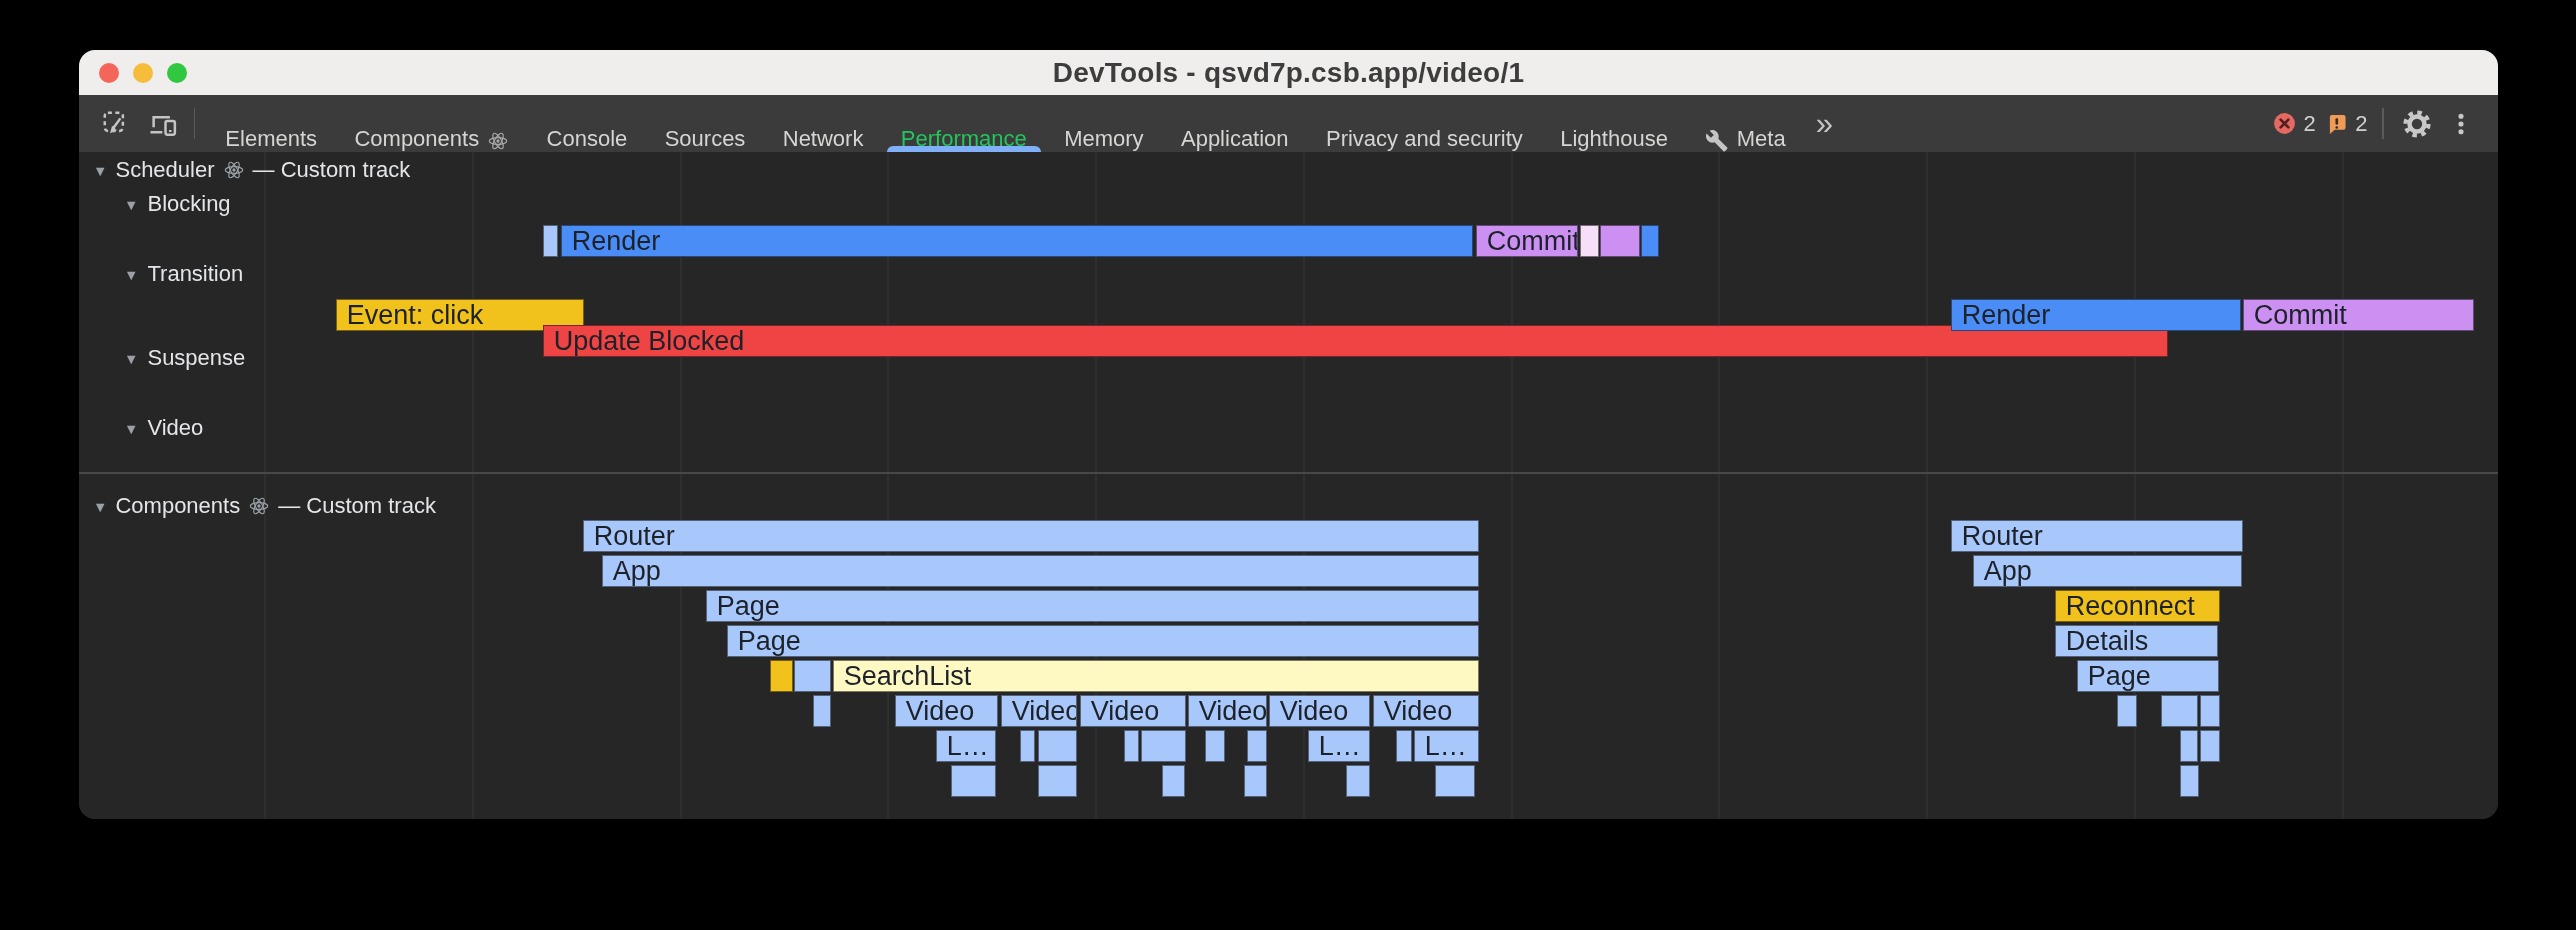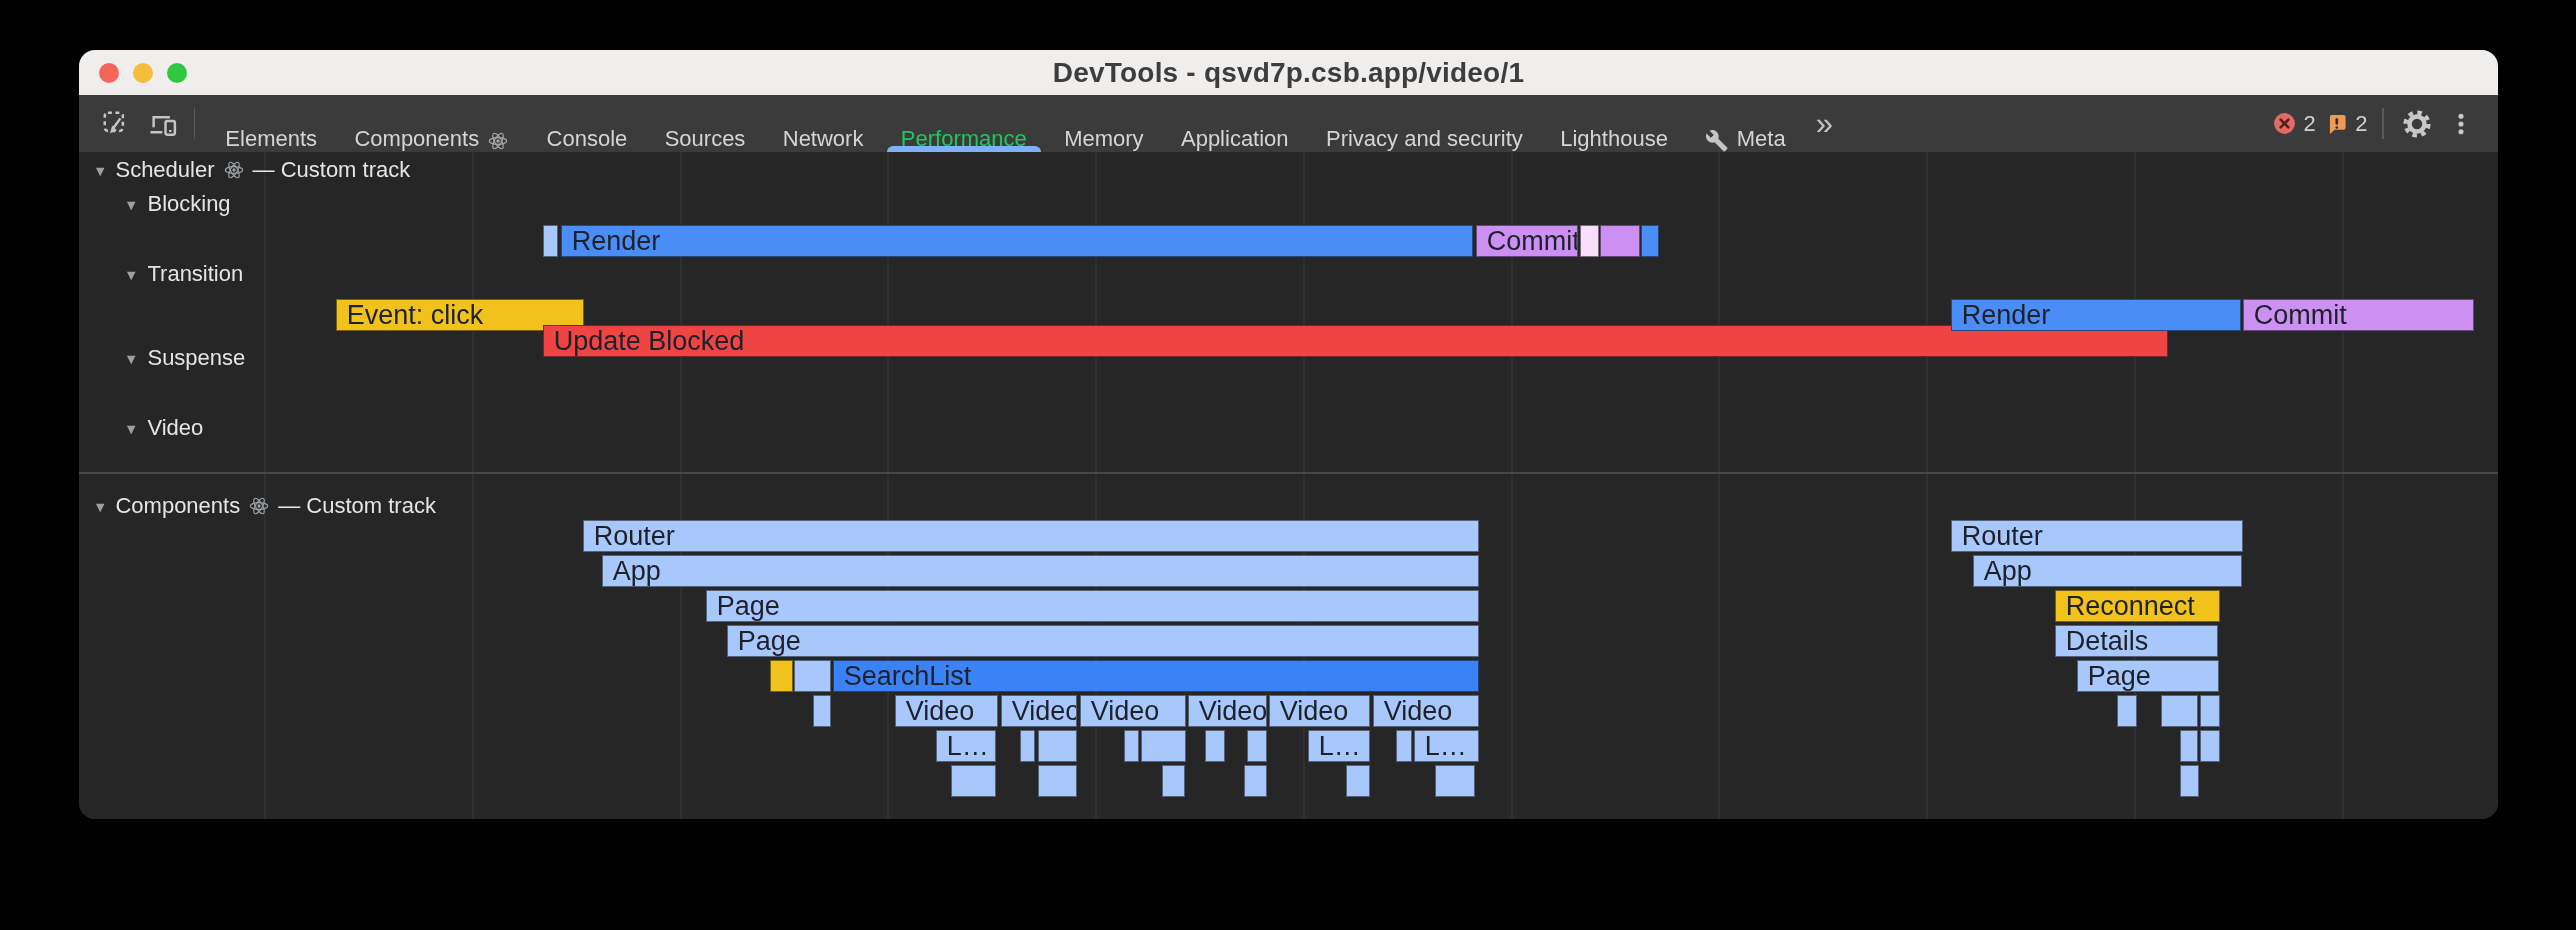--- a/index.html
+++ b/index.html
@@ -222,21 +222,21 @@
         <div class="bar" style="left: 504px; top: 368px; width: 896px; background: rgb(168, 199, 250);">Router</div>
         <div class="bar" style="left: 1872px; top: 368px; width: 292px; background: rgb(168, 199, 250);">Router</div>
         <div class="bar" style="left: 523px; top: 403px; width: 877px; background: rgb(168, 199, 250);">App</div>
         <div class="bar" style="left: 1894px; top: 403px; width: 269px; background: rgb(168, 199, 250);">App</div>
         <div class="bar" style="left: 627px; top: 438px; width: 773px; background: rgb(168, 199, 250);">Page</div>
         <div class="bar" style="left: 1976px; top: 438px; width: 165px; background: rgb(241, 194, 27);">Reconnect</div>
         <div class="bar" style="left: 648px; top: 473px; width: 752px; background: rgb(168, 199, 250);">Page</div>
         <div class="bar" style="left: 1976px; top: 473px; width: 163px; background: rgb(168, 199, 250);">Details</div>
         <div class="bar no-text" style="left: 691px; top: 508px; width: 23px; background: rgb(241, 194, 27);"></div>
         <div class="bar no-text" style="left: 715px; top: 508px; width: 37px; background: rgb(168, 199, 250);"></div>
-        <div class="bar" style="left: 754px; top: 508px; width: 646px; background: #3b82f6;">SearchList</div>
+        <div class="bar" style="left: 754px; top: 508px; width: 646px; background: #fef9c3;">SearchList</div>
         <div class="bar" style="left: 1998px; top: 508px; width: 142px; background: rgb(168, 199, 250);">Page</div>
         <div class="bar no-text" style="left: 734px; top: 543px; width: 18px; background: rgb(168, 199, 250);"></div>
         <div class="bar" style="left: 816px; top: 543px; width: 103px; background: rgb(168, 199, 250);">Video</div>
         <div class="bar" style="left: 922px; top: 543px; width: 76px; background: rgb(168, 199, 250);">Video</div>
         <div class="bar" style="left: 1001px; top: 543px; width: 106px; background: rgb(168, 199, 250);">Video</div>
         <div class="bar" style="left: 1109px; top: 543px; width: 79px; background: rgb(168, 199, 250);">Video</div>
         <div class="bar" style="left: 1190px; top: 543px; width: 101px; background: rgb(168, 199, 250);">Video</div>
         <div class="bar" style="left: 1294px; top: 543px; width: 106px; background: rgb(168, 199, 250);">Video</div>
         <div class="bar no-text" style="left: 2038px; top: 543px; width: 19.5px; background: rgb(168, 199, 250);"></div>
         <div class="bar no-text" style="left: 2082px; top: 543px; width: 37px; background: rgb(168, 199, 250);"></div>

